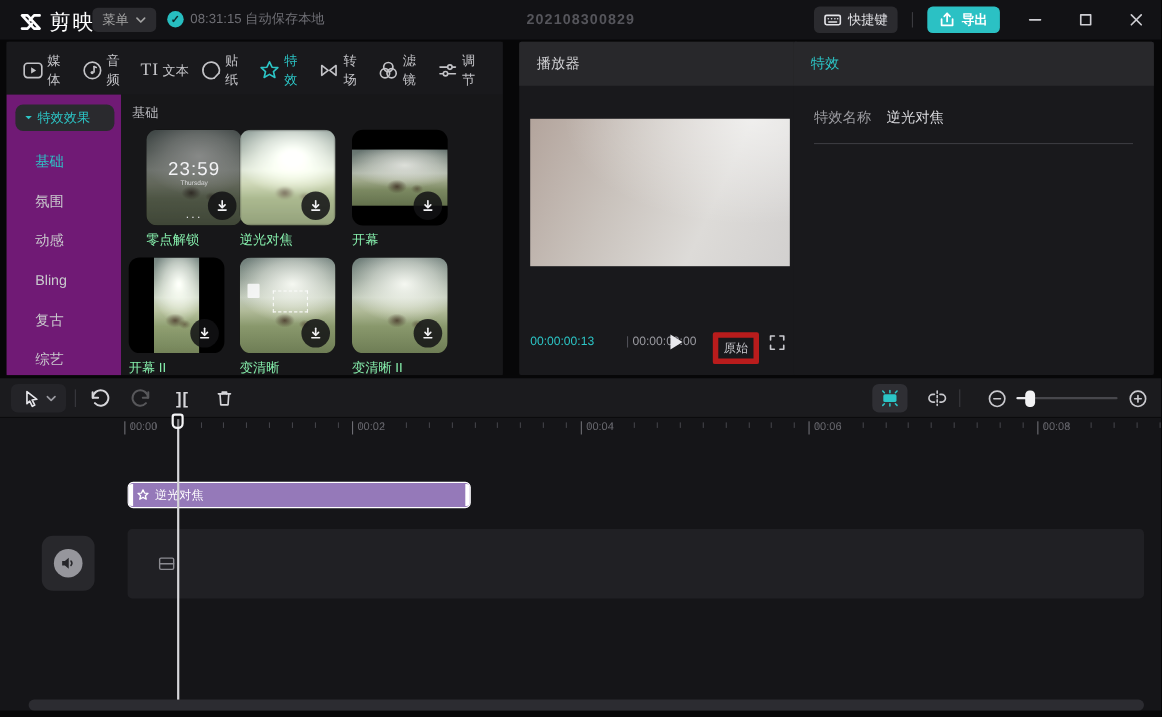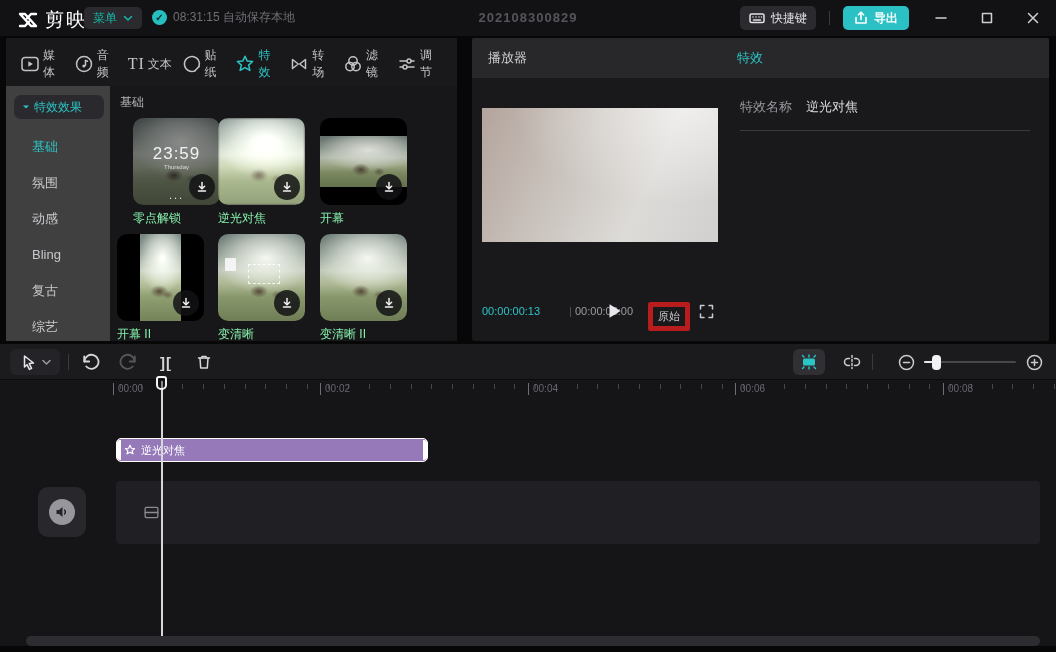--- a/index.html
+++ b/index.html
@@ -7,21 +7,21 @@
   .app { position:relative; width:1056px; height:652px; background:#070708; overflow:hidden;
          color:#d2d2d6; font-size:12px; }
   svg { display:block; }
   .icon { stroke:currentColor; fill:none; stroke-width:1.5; stroke-linecap:round; stroke-linejoin:round; }
 
   
   .titlebar { position:absolute; left:0; top:0; width:1056px; height:36px; background:#121215; }
   .logo { position:absolute; left:18px; top:7px; display:flex; align-items:center; gap:7px; color:#fff; }
   .logo-text { font-size:19px; font-weight:normal; letter-spacing:2px; }
   .menu-btn { position:absolute; left:84px; top:7px; height:22px; display:flex; align-items:center; gap:6px;
-              background:#2b2b2f; border-radius:5px; padding:0 9px; color:#14b8a6; cursor:default; }
+              background:#2b2b2f; border-radius:5px; padding:0 9px; color:#a3a3a3; cursor:default; }
   .autosave { position:absolute; left:152px; top:9px; display:flex; align-items:center; gap:6px; color:#6e6e74; }
   .save-check { width:15px; height:15px; border-radius:50%; background:#27bec0; color:#0c2a2b;
                 display:flex; align-items:center; justify-content:center; font-size:10px; font-weight:bold; }
   .proj-title { position:absolute; left:0; top:10px; width:100%; text-align:center; color:#55555b;
                 font-size:13px; font-weight:bold; letter-spacing:1px; }
   .shortcut-btn { position:absolute; right:240px; top:6px; height:24px; display:flex; align-items:center; gap:6px;
                   background:#2b2b2f; border-radius:5px; padding:0 9px; color:#e4e4e8; }
   .tb-sep { position:absolute; right:226px; top:11px; width:1px; height:14px; background:#3a3a3f; }
   .export-btn { position:absolute; right:147px; top:6px; height:24px; display:flex; align-items:center; gap:6px;
                 background:#2bc1c4; border-radius:5px; padding:0 11px; color:#ffffff; font-weight:bold; }
@@ -41,21 +41,21 @@
   
   .tabbar { position:absolute; left:0; top:0; width:451px; height:48px; display:flex;
             justify-content:space-between; padding:4px 14px 0; background:#19191c; }
   .tab { width:46px; display:flex; align-items:center; gap:3px;
          color:#c3c3c7; font-size:12px; }
   .tab.active { color:#2cc5c6; }
   .tab .ticon { height:20px; display:flex; align-items:center; justify-content:center; }
   .tab .ticon.textglyph { font-size:16px; letter-spacing:1px; font-family:"Liberation Serif", serif; }
 
   
-  .cat-sidebar { position:absolute; left:0; top:48px; width:104px; height:255px; background:#404040; }
+  .cat-sidebar { position:absolute; left:0; top:48px; width:104px; height:255px; background:#701a75; }
   .cat-pill { position:absolute; left:8px; top:9px; width:90px; height:24px; background:#2a2a2e;
               border-radius:7px; color:#2cc5c6; display:flex; align-items:center; gap:4px;
               padding-left:8px; font-size:12px; }
   .cat-item { position:absolute; left:0; width:104px; height:24px; line-height:24px;
               padding-left:26px; color:#c9c9cd; font-size:13px; }
   .cat-item.active { color:#2cc5c6; }
 
   
   .fx-area { position:absolute; left:104px; top:48px; width:347px; height:255px; background:#171719; }
   .fx-title { position:absolute; left:10px; top:8px; font-size:12px; color:#b9b9be; }

